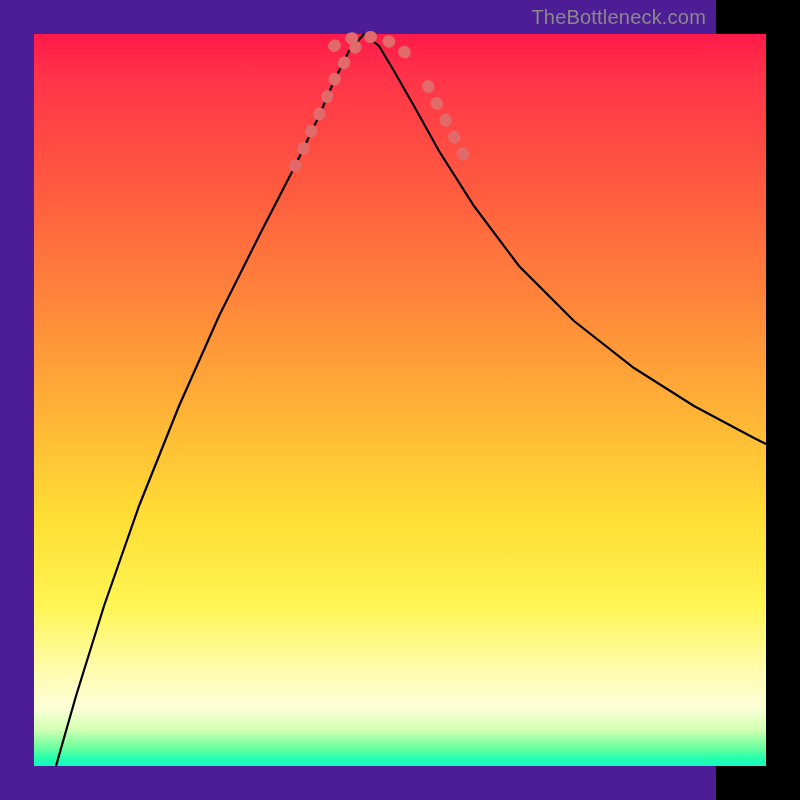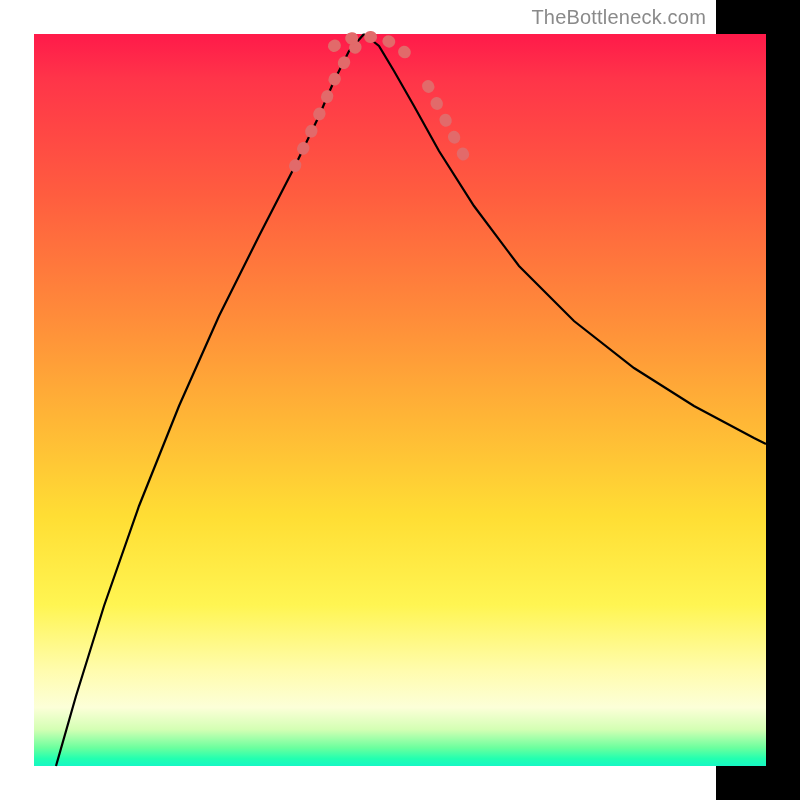--- a/index.html
+++ b/index.html
@@ -10,21 +10,21 @@
     overflow: hidden;
     background: #000;
     font-family: Arial, Helvetica, sans-serif;
   }
   .frame {
     position: absolute;
     left: 0;
     top: 0;
     width: 716px;
     height: 800px;
-    background: #ffffff;
+    background: #4c1d95;
   }
   .plot-area {
     position: absolute;
     left: 34px;
     top: 34px;
     width: 732px;
     height: 732px;
     
     background: linear-gradient(to bottom,
       #ff1a4a 0%,

